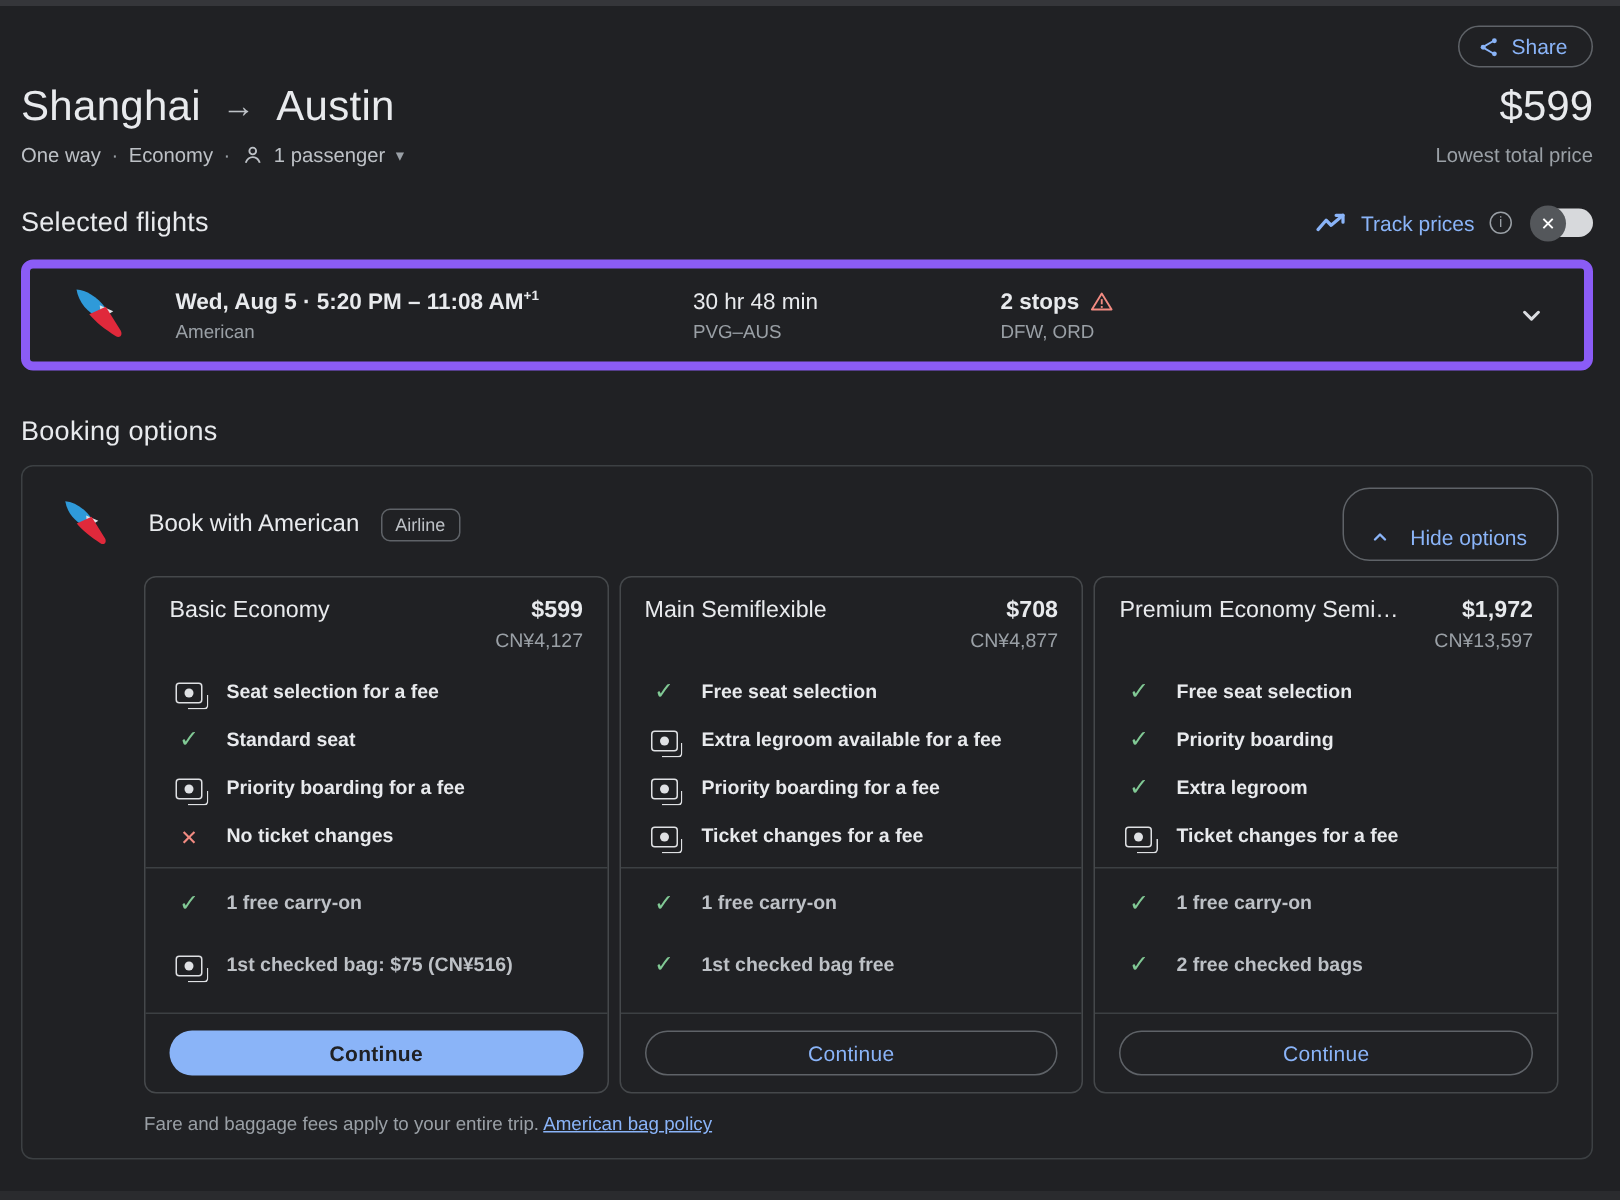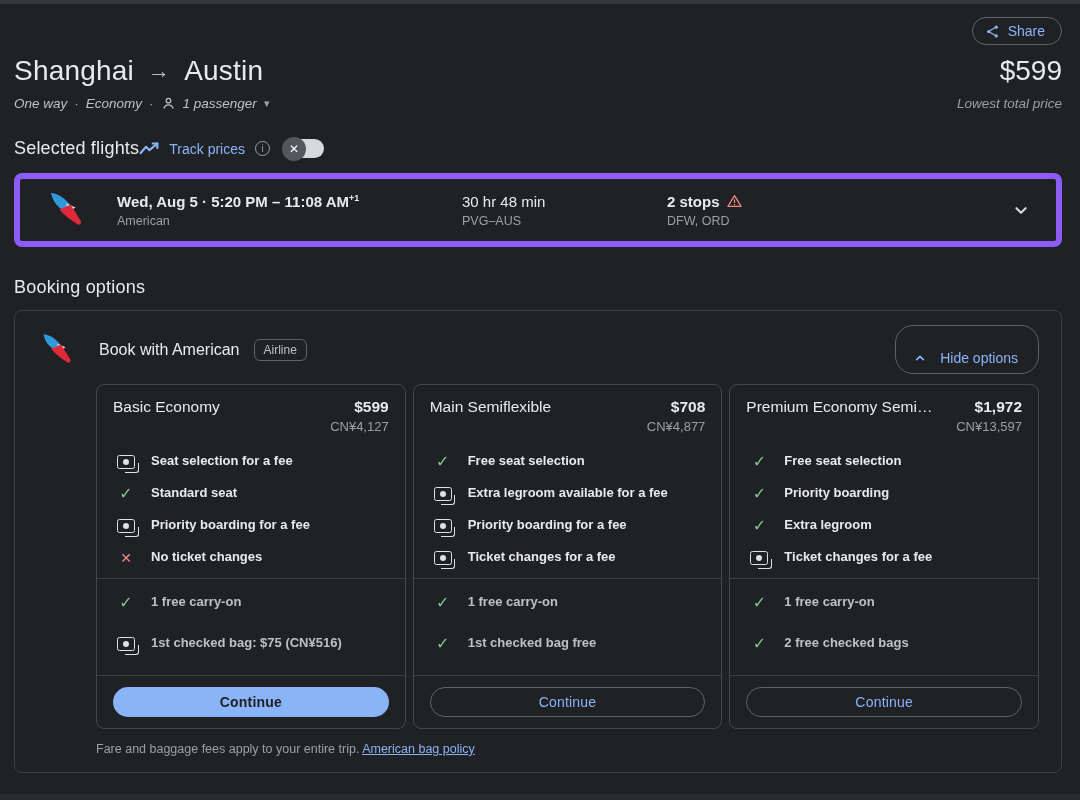--- a/index.html
+++ b/index.html
@@ -12,29 +12,29 @@
   
   .share-row { display:flex; justify-content:flex-end; padding-top:13px; }
   .pill-btn { display:inline-flex; align-items:center; gap:8px; border:1px solid #5f6368;
     border-radius:16px; background:transparent; color:#8ab4f8; font-size:14px; font-weight:500;
     padding:5px 16px 5px 12px; cursor:pointer; font-family:inherit; }
   .title-row { display:flex; justify-content:space-between; align-items:flex-end; margin-top:10px; }
   .route-title { font-size:28px; font-weight:500; letter-spacing:.2px; display:flex; align-items:center; gap:14px; }
   .route-arrow { color:#bdc1c6; font-size:22px; font-weight:400; }
   .total-price { font-size:28px; font-weight:500; }
   .sub-row { display:flex; justify-content:space-between; align-items:center; margin-top:9px;
-    font-size:13.5px; color:#bdc1c6;font-style:italic; }
+    font-size:13.5px; color:#bdc1c6; }
   .sub-left { display:flex; align-items:center; gap:7px; }
   .dot-sep { color:#9aa0a6; }
   .pax { display:flex; align-items:center; gap:7px; cursor:pointer; }
   .caret { color:#9aa0a6; font-size:11px; }
   .price-note { color:#9aa0a6; font-size:13.5px; }
 
   
-  .section-row { margin-top:27px; display:flex; align-items:center; }
+  .section-row { margin-top:27px; display:flex; justify-content:space-between; align-items:center; }
   h2.section-title { font-size:18px; font-weight:500; letter-spacing:.2px; }
   .track-cluster { display:flex; align-items:center; gap:10px; }
   .track-label { color:#8ab4f8; font-size:14px; font-weight:500; }
   .info-icon { width:15px; height:15px; border:1.5px solid #9aa0a6; border-radius:50%;
     color:#9aa0a6; font-size:10px; display:flex; align-items:center; justify-content:center;
     font-style:normal; cursor:pointer; }
   .toggle { width:40px; height:19px; border-radius:10px; background:#d7d9dc; position:relative;
     margin-left:4px; cursor:pointer; }
   .toggle-thumb { position:absolute; left:-2px; top:-2.5px; width:24px; height:24px; border-radius:50%;
     background:#54575b; color:#fff; display:flex; align-items:center; justify-content:center;

